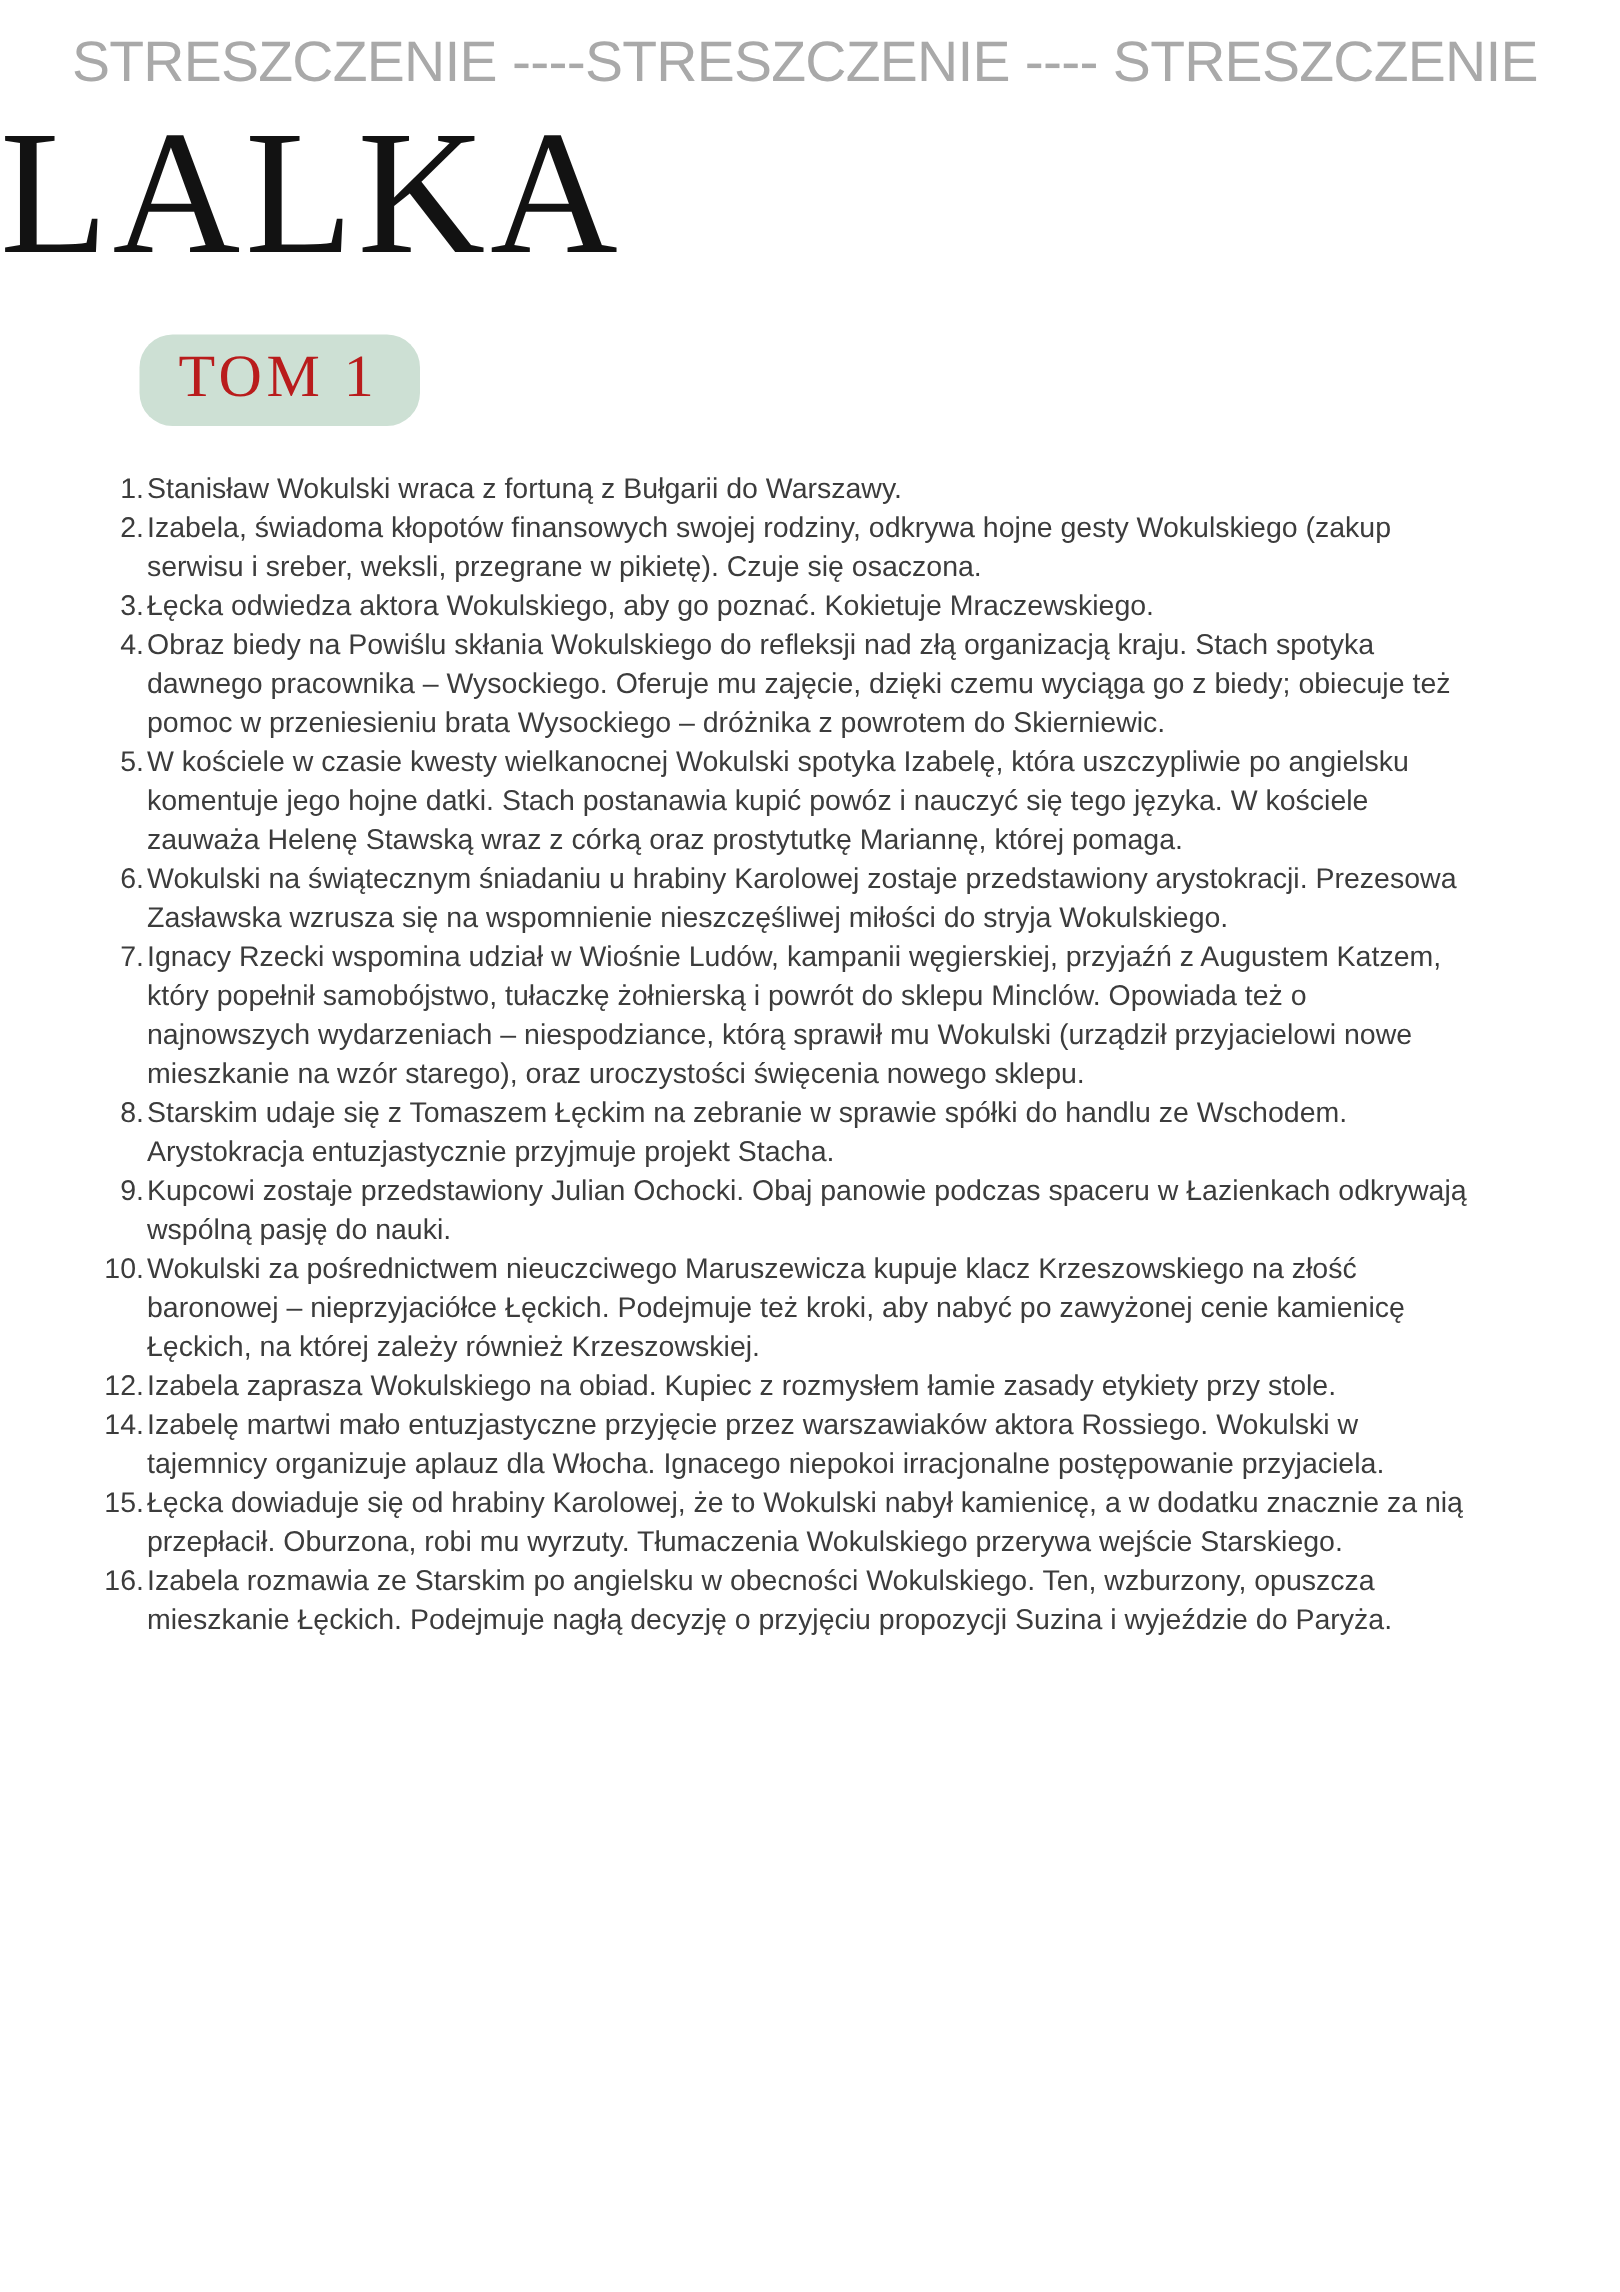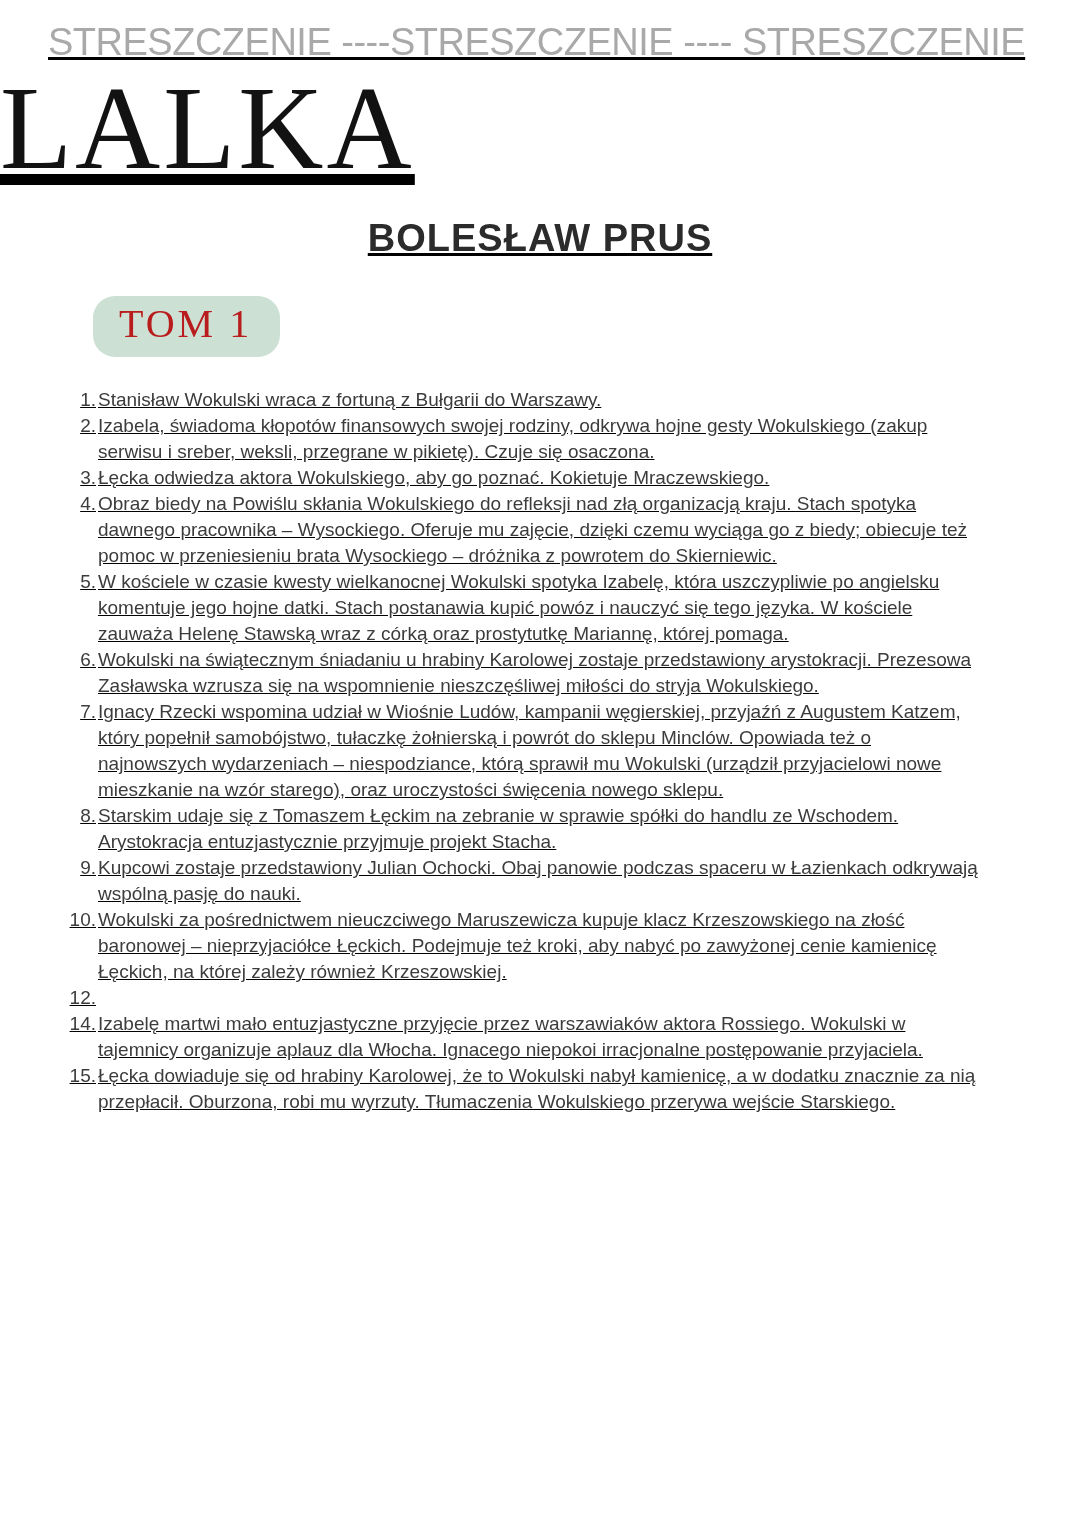--- a/index.html
+++ b/index.html
@@ -11,21 +11,20 @@
   }
   * { margin: 0; padding: 0; box-sizing: border-box; }
   html, body { background: #ffffff; }
   .page {
     position: relative;
     width: 1080px;
     height: 1528px;
     background: #ffffff;
     overflow: hidden;
     font-family: "Liberation Sans", "DejaVu Sans", sans-serif;
-    text-decoration: underline;
   }
   .banner {
     padding: 20px 0 0 48px;
     font-size: 38px;
     font-weight: 300;
     letter-spacing: -0.5px;
     color: var(--banner-gray);
     white-space: nowrap;
     line-height: 1.2;
   }
@@ -83,21 +82,20 @@
 </style>
 </head>
 <body>
 
 <div class="page">
 
   <div class="banner">STRESZCZENIE ----STRESZCZENIE ---- STRESZCZENIE</div>
 
   <h1 class="title">LALKA</h1>
 
-  <h2 class="author">BOLESŁAW PRUS</h2>
 
   <div class="badge">TOM 1</div>
 
   <ol class="summary">
     <li class="item">
       <span class="num">1.</span>
       <span class="txt">Stanisław Wokulski wraca z fortuną z Bułgarii do Warszawy.</span>
     </li>
 
     <li class="item">
@@ -141,30 +139,35 @@
     </li>
 
     <li class="item">
       <span class="num">10.</span>
       <span class="txt">Wokulski za pośrednictwem nieuczciwego Maruszewicza kupuje klacz Krzeszowskiego na złość baronowej – nieprzyjaciółce Łęckich. Podejmuje też kroki, aby nabyć po zawyżonej cenie kamienicę Łęckich, na której zależy również Krzeszowskiej.</span>
     </li>
 
 
     <li class="item">
       <span class="num">12.</span>
+      <span class="txt">Izabela zaprasza Wokulskiego na obiad. Kupiec z rozmysłem łamie zasady etykiety przy stole.</span>
     </li>
 
 
     <li class="item">
       <span class="num">14.</span>
       <span class="txt">Izabelę martwi mało entuzjastyczne przyjęcie przez warszawiaków aktora Rossiego. Wokulski w tajemnicy organizuje aplauz dla Włocha. Ignacego niepokoi irracjonalne postępowanie przyjaciela.</span>
     </li>
 
     <li class="item">
       <span class="num">15.</span>
       <span class="txt">Łęcka dowiaduje się od hrabiny Karolowej, że to Wokulski nabył kamienicę, a w dodatku znacznie za nią przepłacił. Oburzona, robi mu wyrzuty. Tłumaczenia Wokulskiego przerywa wejście Starskiego.</span>
     </li>
 
+    <li class="item">
+      <span class="num">16.</span>
+      <span class="txt">Izabela rozmawia ze Starskim po angielsku w obecności Wokulskiego. Ten, wzburzony, opuszcza mieszkanie Łęckich. Podejmuje nagłą decyzję o przyjęciu propozycji Suzina i wyjeździe do Paryża.</span>
+    </li>
   </ol>
 
   
 
 </div>
 
 </body></html>

